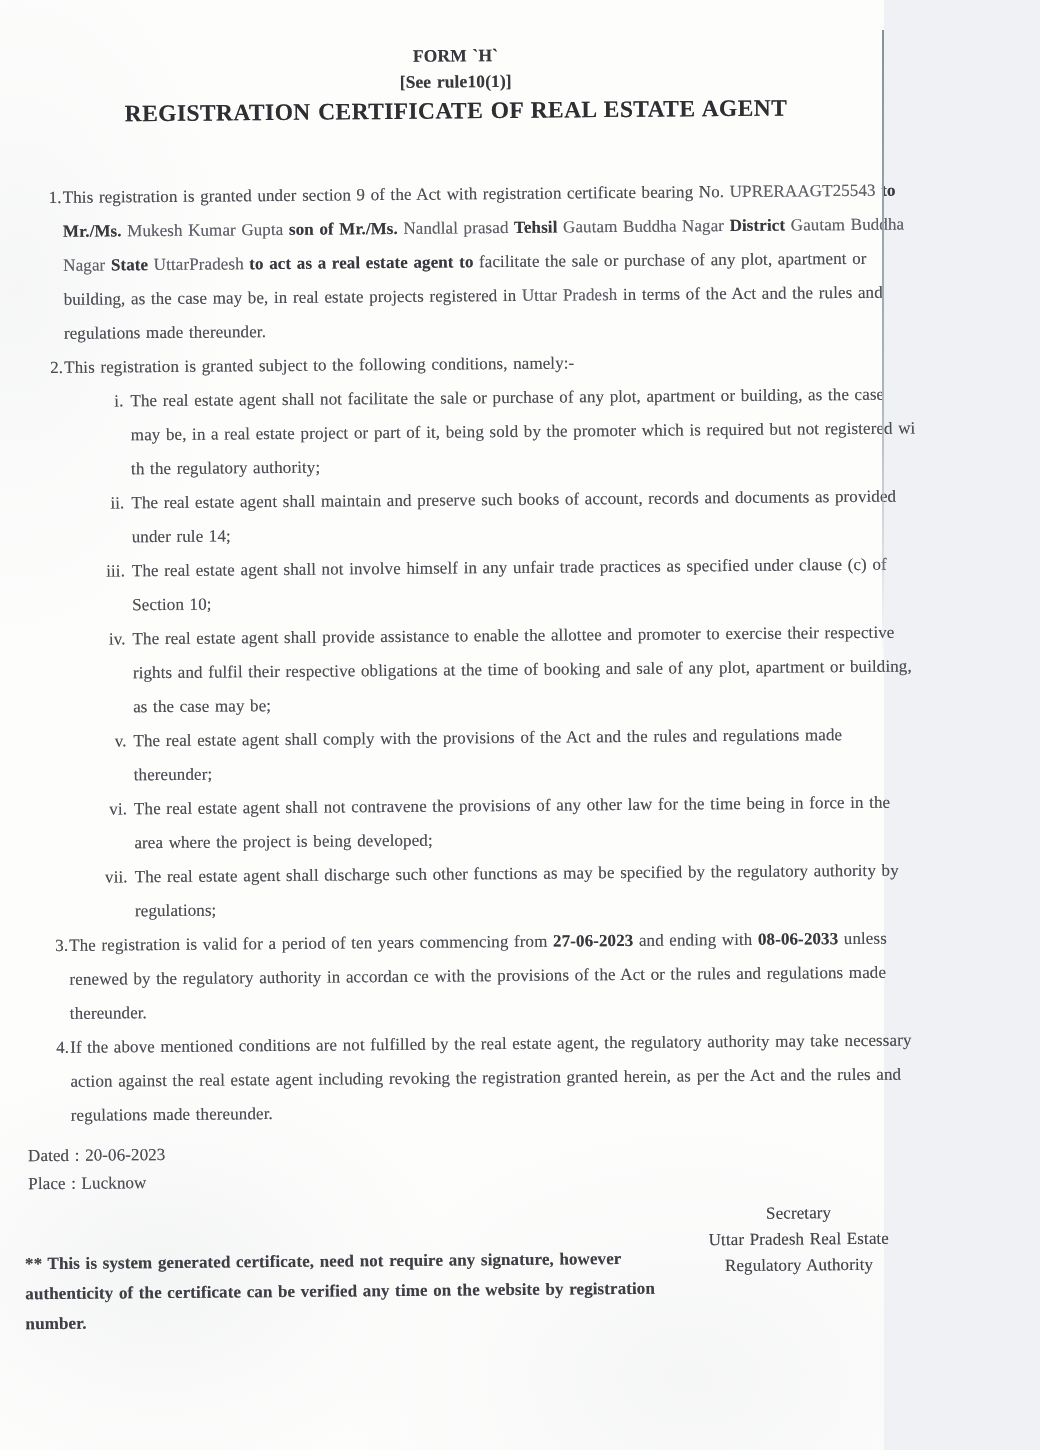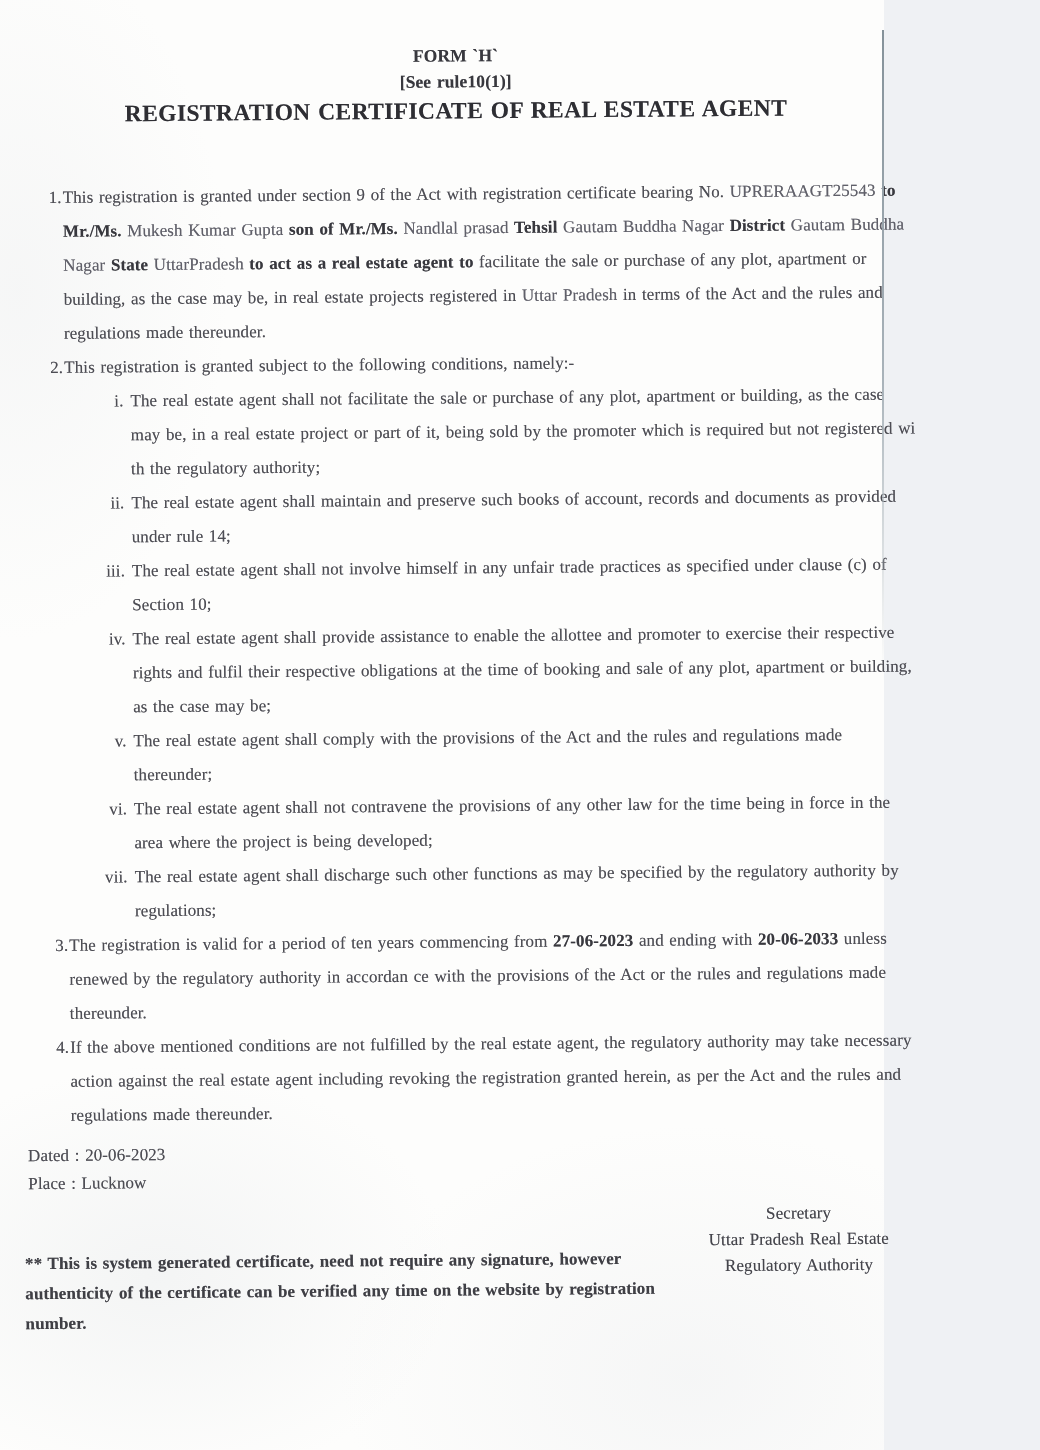--- a/index.html
+++ b/index.html
@@ -138,21 +138,21 @@
         <span class="cond-label">vi.</span>
         <div class="cond-body">The real estate agent shall not contravene the provisions of any other law for the time being in force in the area where the project is being developed;</div>
       </div>
       <div class="cond">
         <span class="cond-label">vii.</span>
         <div class="cond-body">The real estate agent shall discharge such other functions as may be specified by the regulatory authority by regulations;</div>
       </div>
 
       <div class="item">
         <span class="item-num">3.</span>
-        <div class="item-body"><span class="n">The registration is valid for a period of ten years commencing from </span><span class="b">27-06-2023</span><span class="n"> and ending with </span><span class="b">20-06-2033</span><span class="n"> unless renewed by the regulatory authority in accordan ce with the provisions of the Act or the rules and regulations made thereunder.</span></div>
+        <div class="item-body"><span class="n">The registration is valid for a period of ten years commencing from </span><span class="b">27-06-2023</span><span class="n"> and ending with </span><span class="b">08-06-2033</span><span class="n"> unless renewed by the regulatory authority in accordan ce with the provisions of the Act or the rules and regulations made thereunder.</span></div>
       </div>
 
       <div class="item">
         <span class="item-num">4.</span>
         <div class="item-body">If the above mentioned conditions are not fulfilled by the real estate agent, the regulatory authority may take necessary action against the real estate agent including revoking the registration granted herein, as per the Act and the rules and regulations made thereunder.</div>
       </div>
 
     </div>
 
     <div class="footer">

